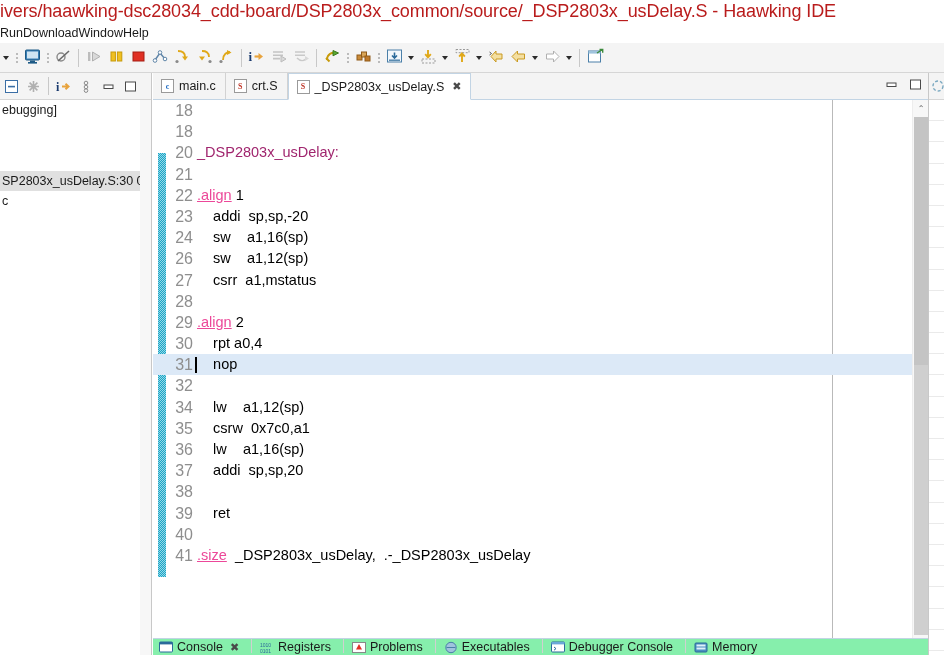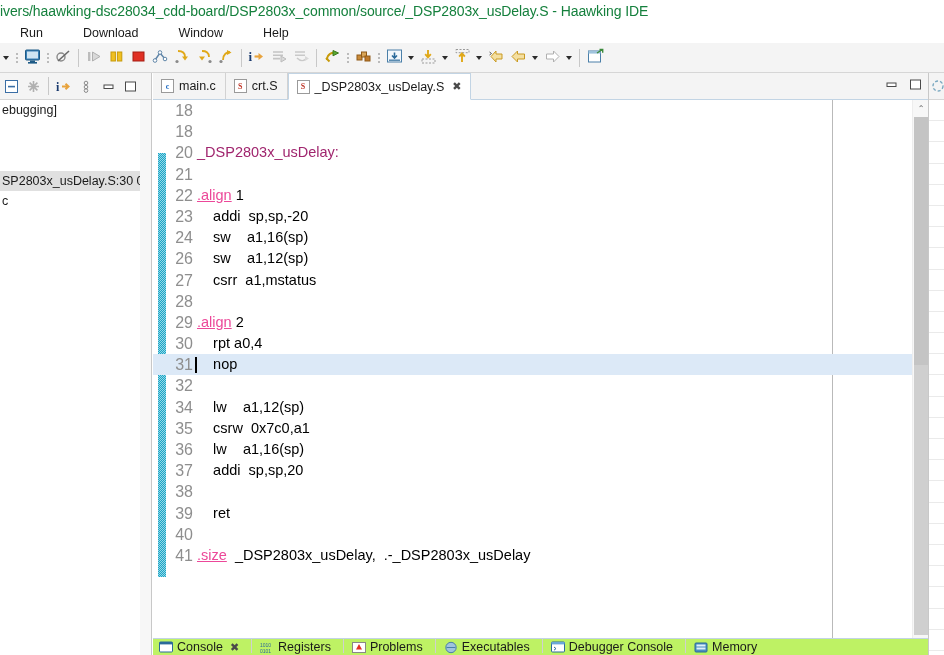--- a/index.html
+++ b/index.html
@@ -14,32 +14,32 @@
 
   #app { position: relative; width: 944px; height: 655px; }
 
   
   .titlebar {
     position: absolute; left: 0; top: 0; width: 944px; height: 22px;
     background: #ffffff;
     display: flex; align-items: center;
   }
   .titlebar .title {
-    font-size: 14px; color: #15803d; white-space: nowrap;
+    font-size: 18px; color: #b91c1c; white-space: nowrap;
     letter-spacing: -0.1px;
   }
 
   
   .menubar {
     position: absolute; left: 0; top: 22px; width: 944px; height: 21px;
     background: #ffffff;
     display: flex; align-items: center;
   }
   .menu-item {
-    font-size: 12.5px; color: #1a1a1a; padding: 2px 20px; cursor: default;
+    font-size: 12.5px; color: #1a1a1a; padding: 2px 0; cursor: default;
     white-space: nowrap;
   }
 
   
   .toolbar {
     position: absolute; left: 0; top: 43px; width: 944px; height: 30px;
     background: #f4f4f4;
     border-bottom: 1px solid #d6d6d6;
     display: flex; align-items: center;
   }
@@ -201,21 +201,21 @@
   .h-scroll .arrow-l { left: 0; }
   .h-scroll .arrow-r { right: 0; }
   .h-thumb {
     position: absolute; left: 16px; top: 2px; height: 13px;
     background: #c4c4c4;
   }
 
   
   .bottom-views {
     position: absolute; left: 153px; bottom: 0; width: 775px; height: 17px;
-    background: #bef264; border-top: 1px solid #c2d4e4;
+    background: #86efac; border-top: 1px solid #c2d4e4;
     display: flex; align-items: flex-start; overflow: hidden;
   }
   .bv-tab {
     display: flex; align-items: center; gap: 4px;
     padding: 1px 10px 0 6px; font-size: 12.5px; color: #1a1a1a;
     white-space: nowrap; cursor: default;
   }
   .bv-sep { width: 1px; height: 14px; background: #d0d0d0; margin: 0 2px; }
   .bv-ico { width: 14px; height: 13px; display: block; }
 

